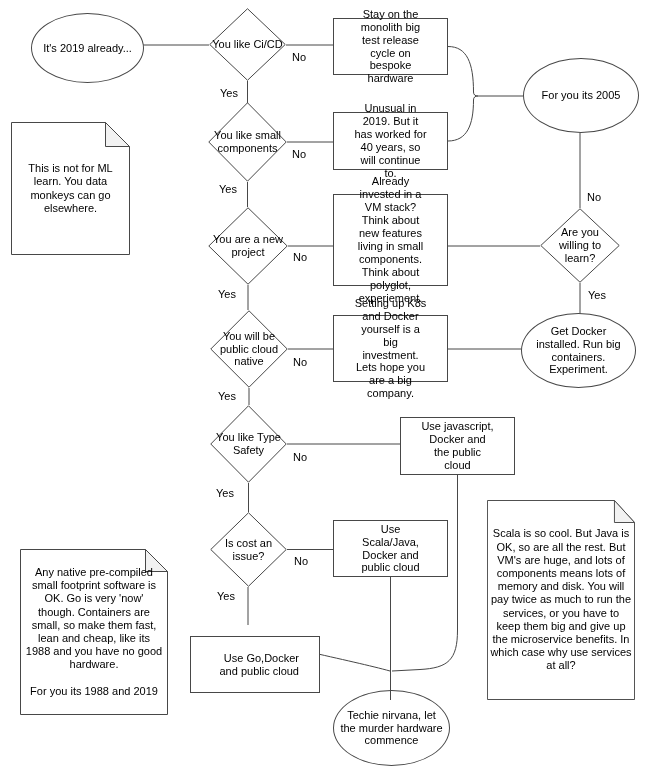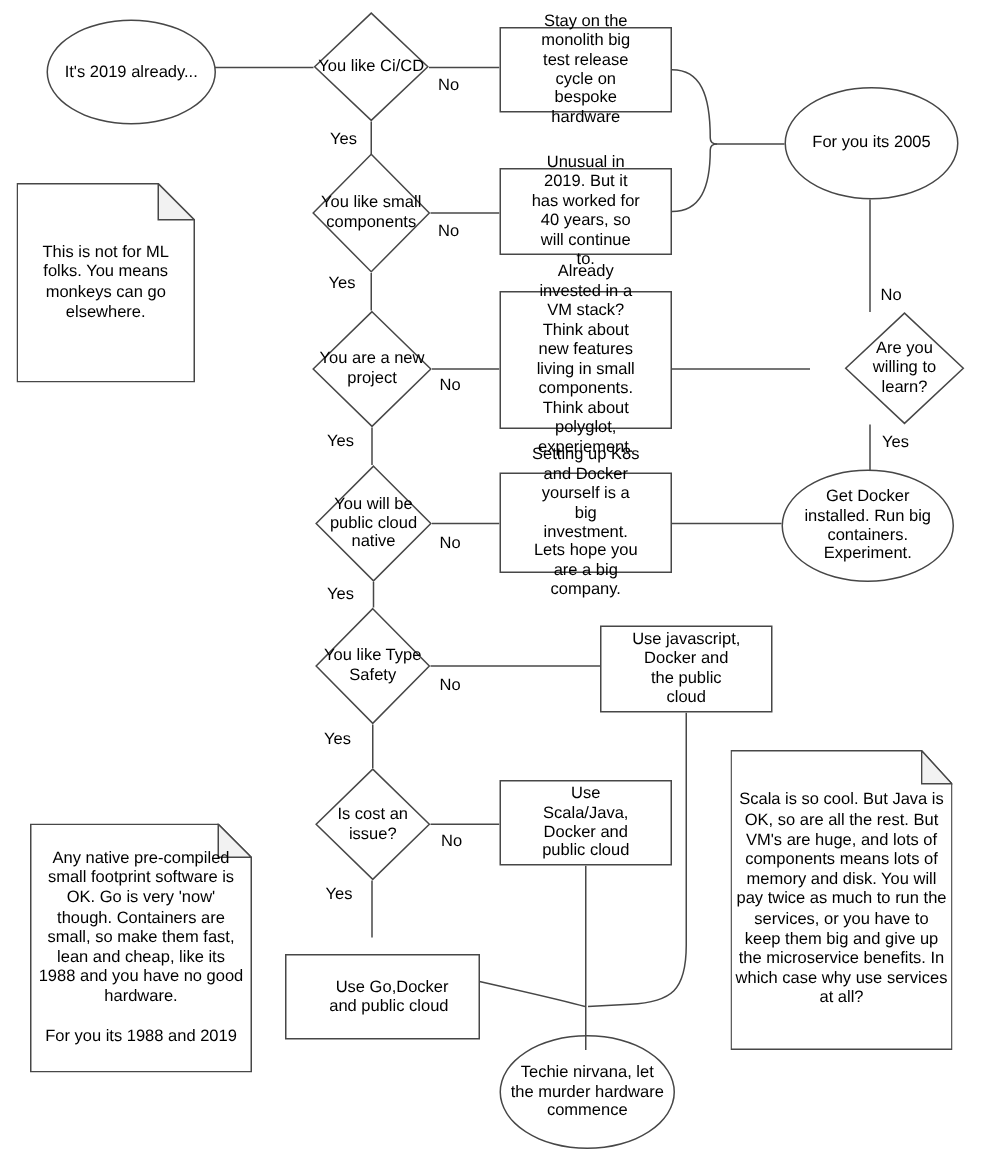--- a/index.html
+++ b/index.html
@@ -112,21 +112,21 @@
         <polygon points="50,1 99,50 50,99 1,50" vector-effect="non-scaling-stroke"></polygon>
       </svg>
     <span class="lbl">You like Type Safety</span>
   </div>
   <div class="shape diamond" style="left:210px;top:512px;width:77px;height:75px;">
     <svg viewBox="0 0 100 100" preserveAspectRatio="none">
         <polygon points="50,1 99,50 50,99 1,50" vector-effect="non-scaling-stroke"></polygon>
       </svg>
     <span class="lbl">Is cost an issue?</span>
   </div>
-  <div class="shape diamond" style="left:563px;top:208px;width:80px;height:75px;">
+  <div class="shape diamond" style="left:540px;top:208px;width:80px;height:75px;">
     <svg viewBox="0 0 100 100" preserveAspectRatio="none">
         <polygon points="50,1 99,50 50,99 1,50" vector-effect="non-scaling-stroke"></polygon>
       </svg>
     <span class="lbl narrow">Are you willing to learn?</span>
   </div>
 
   <div class="shape box" style="left:333px;top:18px;width:115px;height:57px;">
     <span class="lbl">Stay on the monolith big test release cycle on bespoke hardware</span>
   </div>
   <div class="shape box" style="left:333px;top:112px;width:115px;height:58px;">
@@ -146,21 +146,21 @@
   </div>
   <div class="shape box" style="left:190px;top:636px;width:130px;height:57px;text-align:right;">
     <span class="lbl">Use Go,Docker and public cloud</span>
   </div>
 
   <div class="note" style="left:11px;top:122px;width:119px;height:133px;">
     <svg viewBox="0 0 119 133" preserveAspectRatio="none">
       <path class="outline" d="M0.5,0.5 L94.5,0.5 L118.5,24.5 L118.5,132.5 L0.5,132.5 Z"></path>
       <path class="fold" d="M94.5,0.5 L94.5,24.5 L118.5,24.5 Z"></path>
     </svg>
-    <span class="lbl">This is not for ML folks.  You means monkeys can go elsewhere.</span>
+    <span class="lbl">This is not for ML learn.  You data monkeys can go elsewhere.</span>
   </div>
   <div class="note" style="left:20px;top:549px;width:148px;height:166px;">
     <svg viewBox="0 0 148 166" preserveAspectRatio="none">
       <path class="outline" d="M0.5,0.5 L125.5,0.5 L147.5,22.5 L147.5,165.5 L0.5,165.5 Z"></path>
       <path class="fold" d="M125.5,0.5 L125.5,22.5 L147.5,22.5 Z"></path>
     </svg>
     <span class="lbl">Any native pre-compiled small footprint software is OK.  Go is very 'now' though.  Containers are small, so make them fast, lean and cheap, like its 1988 and you have no good hardware.
 
 For you its 1988 and 2019</span>
   </div>

